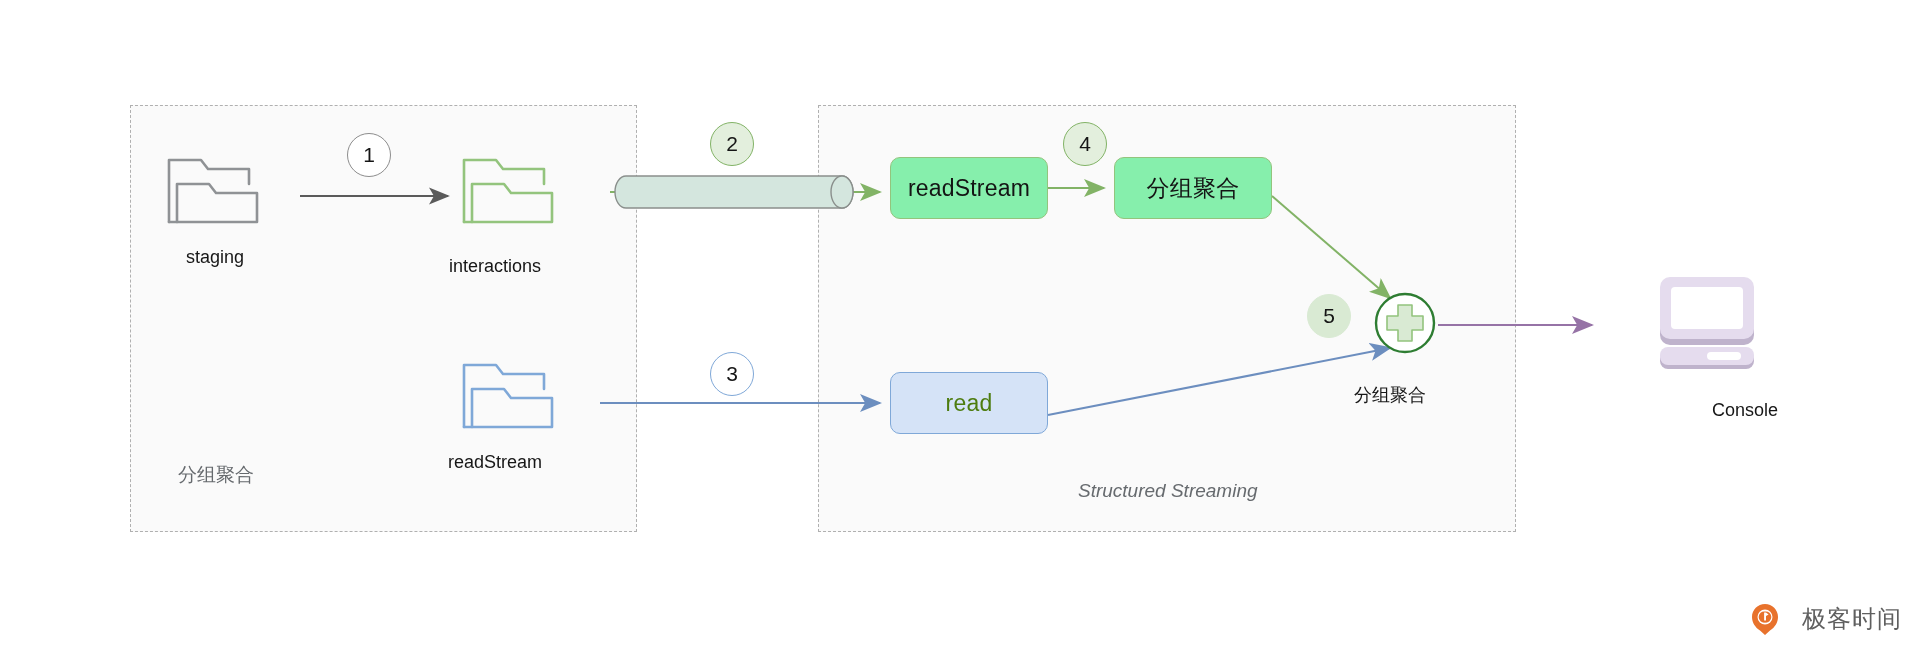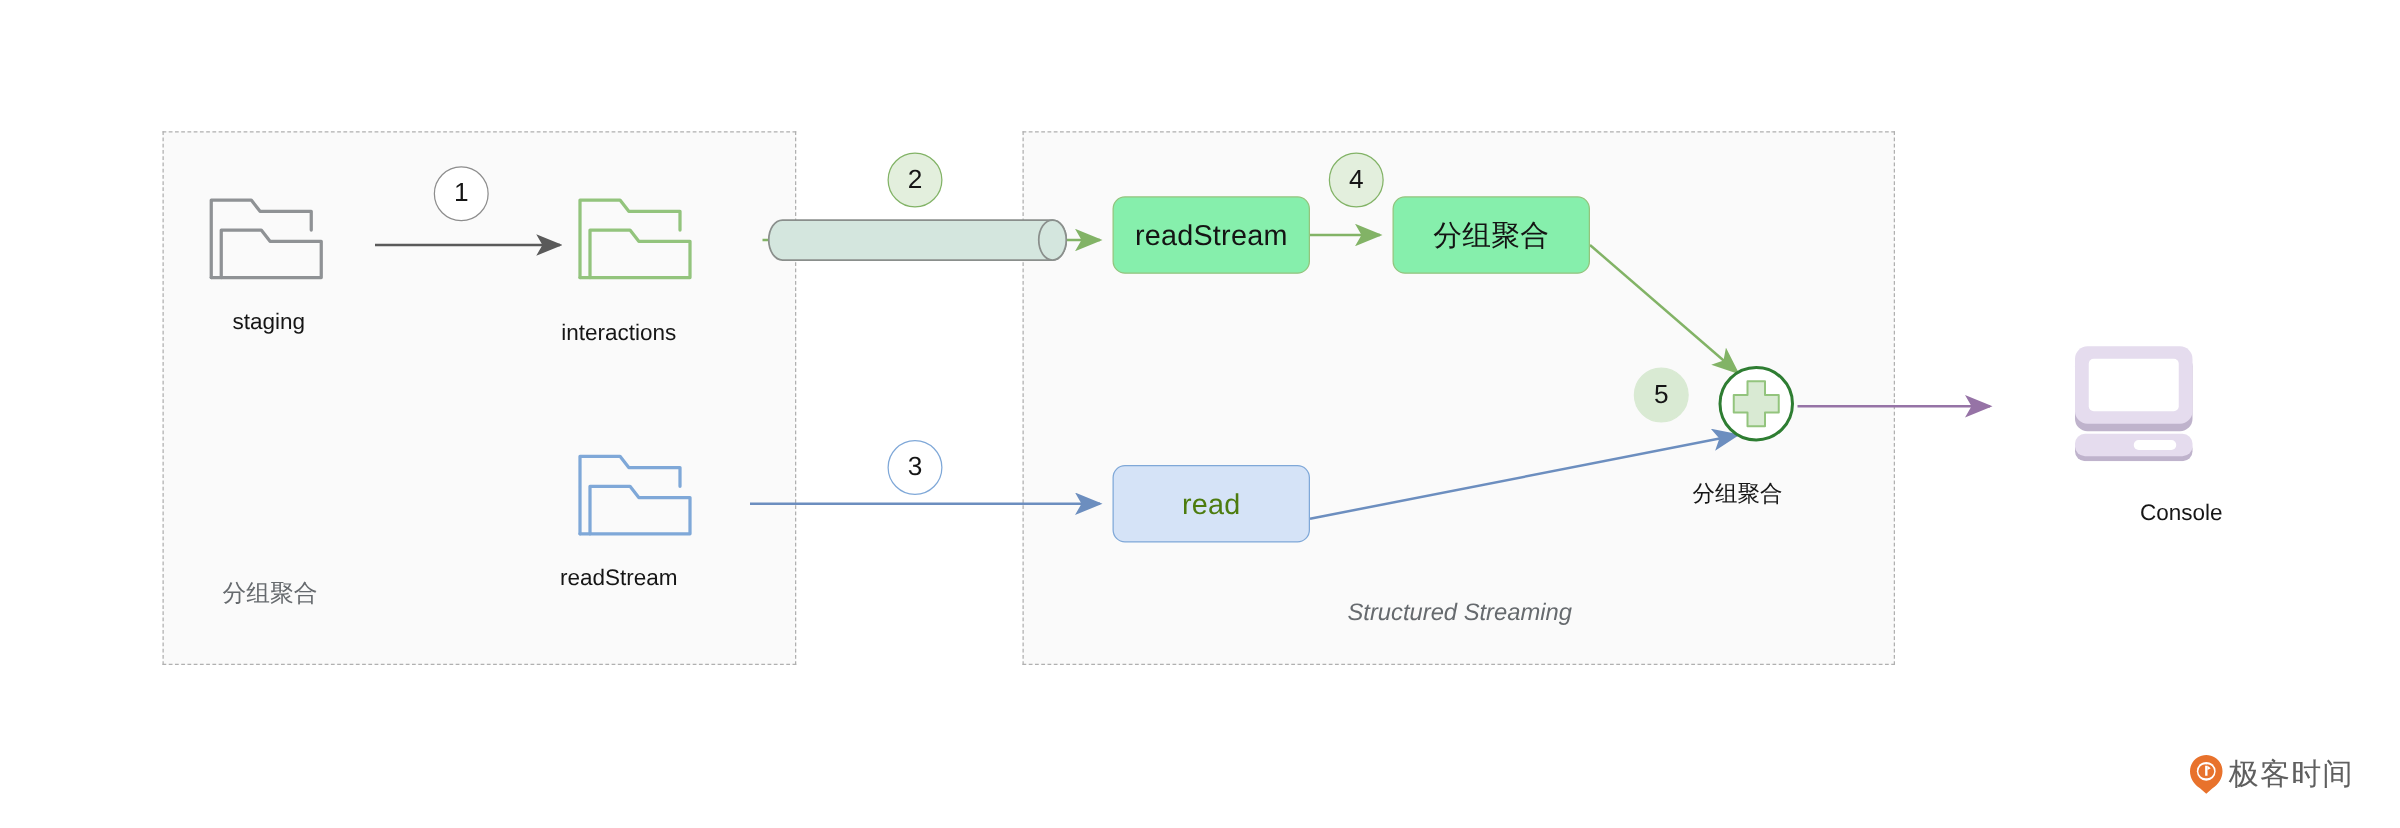--- a/index.html
+++ b/index.html
@@ -138,21 +138,21 @@
     left: 1652px; top: 273px;
     width: 110px; height: 96px;
   }
 
   
   #watermark {
     position: absolute;
     left: 1748px; top: 602px;
     display: flex;
     align-items: center;
-    gap: 1px;
+    gap: 20px;
   }
   #watermark-text {
     font-size: 24px;
     color: #5f5f5f;
     letter-spacing: 1px;
     white-space: nowrap;
   }
 </style>
 </head>
 <body>

